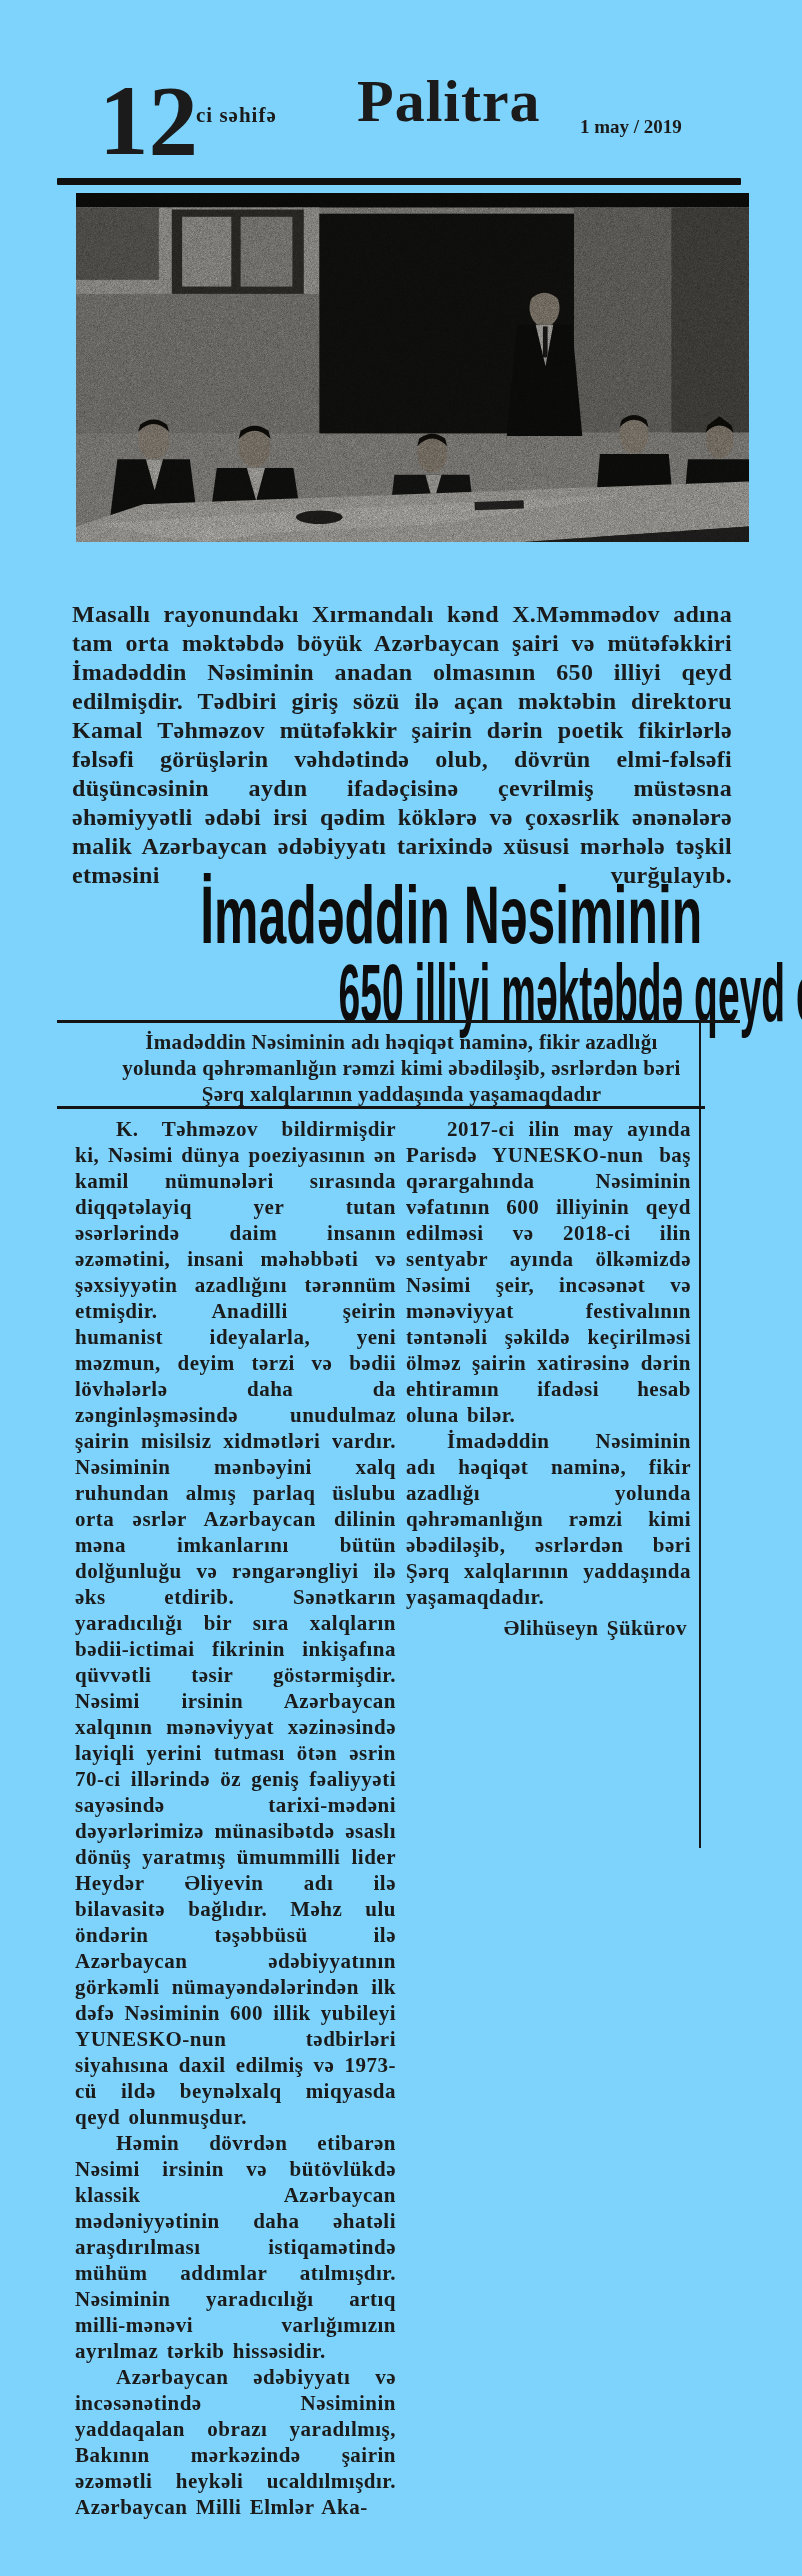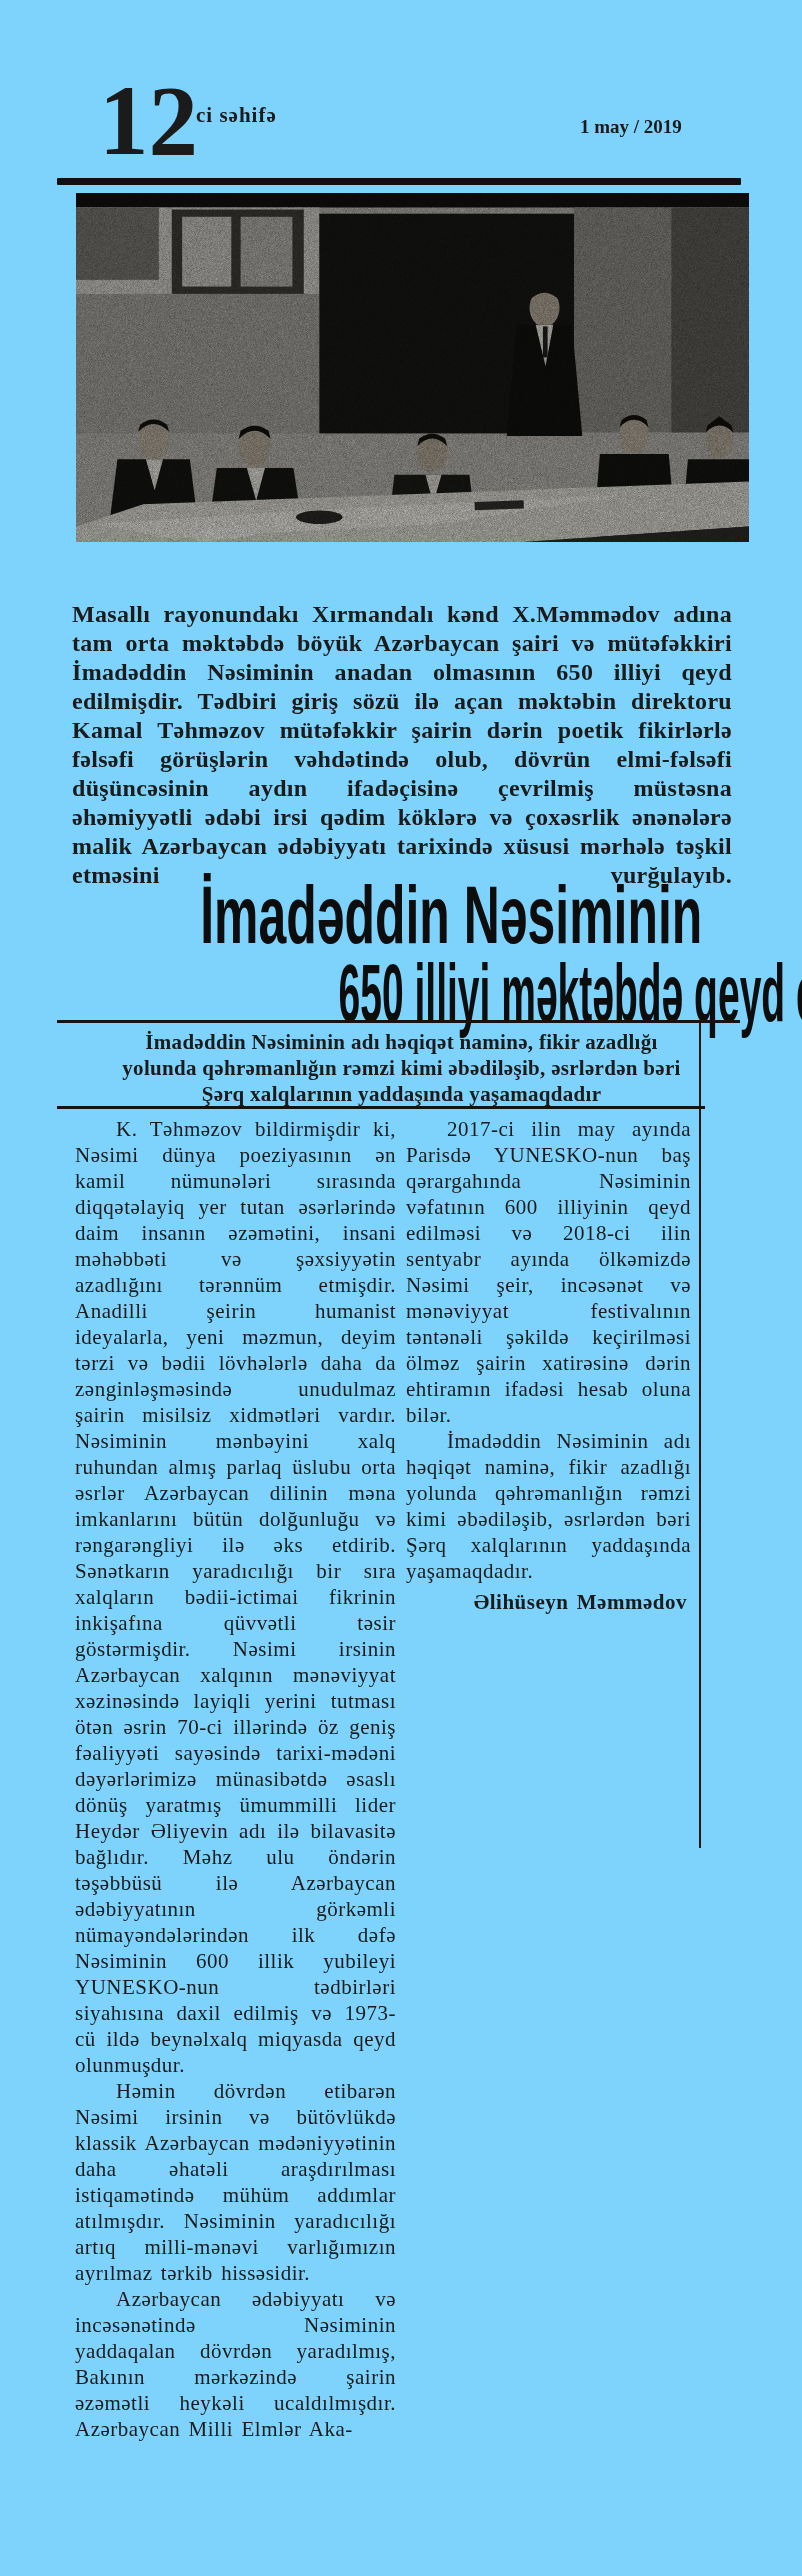--- a/index.html
+++ b/index.html
@@ -73,35 +73,36 @@
   }
   
   .col{
     position:absolute;top:1116px;
     font-size:21px;line-height:26px;
     text-align:justify;
     letter-spacing:0.5px;word-spacing:2.6px;
   }
   .col-left{left:75px;width:321px;}
   .col-right{left:406px;width:285px;}
-  .col p{margin:0;text-indent:41px;}
+  .col p{margin:0;text-indent:41px;font-weight:bold;}
   .col p.cont{text-indent:0;}
   .byline{
     display:block;margin-top:4.1px;padding-right:4.1px;
     font-weight:bold;text-align:right;text-indent:0;
     font-size:21px;line-height:29px;letter-spacing:0.5px;
   }
 </style>
 </head>
 <body>
 
 <div class="page">
 
   <div class="page-number">12</div>
   <div class="page-label">ci səhifə</div>
+  <div class="masthead">Palitra</div>
   <div class="issue-date">1 may / 2019</div>
   <div class="header-rule"></div>
 
   <figure class="photo" aria-label="school-event-photo">
     <svg viewBox="0 0 1300 675" preserveAspectRatio="none" aria-hidden="true">
       <defs>
         <filter id="grain" x="0" y="0" width="100%" height="100%">
           <feTurbulence type="fractalNoise" baseFrequency="0.8" numOctaves="2" stitchTiles="stitch"></feTurbulence>
           <feColorMatrix type="matrix" values="0 0 0 0 0  0 0 0 0 0  0 0 0 0 0  0.45 0.45 0.45 0 0"></feColorMatrix>
         </filter>
@@ -171,23 +172,23 @@
   </h1>
 
   <div class="subrule-top"></div>
   <p class="subheading" style="margin:0;">İmadəddin Nəsiminin adı həqiqət naminə, fikir azadlığı yolunda qəhrəmanlığın rəmzi kimi əbədiləşib, əsrlərdən bəri Şərq xalqlarının yaddaşında yaşamaqdadır</p>
   <div class="subrule-bottom"></div>
   <div class="v-rule"></div>
 
   <div class="col col-left">
       <p>K. Təhməzov bildirmişdir ki, Nəsimi dünya poeziyasının ən kamil nümunələri sırasında diqqətəlayiq yer tutan əsərlərində daim insanın əzəmətini, insani məhəbbəti və şəxsiyyətin azadlığını tərənnüm etmişdir. Anadilli şeirin humanist ideyalarla, yeni məzmun, deyim tərzi və bədii lövhələrlə daha da zənginləşməsində unudulmaz şairin misilsiz xidmətləri vardır. Nəsiminin mənbəyini xalq ruhundan almış parlaq üslubu orta əsrlər Azərbaycan dilinin məna imkanlarını bütün dolğunluğu və rəngarəngliyi ilə əks etdirib. Sənətkarın yaradıcılığı bir sıra xalqların bədii-ictimai fikrinin inkişafına qüvvətli təsir göstərmişdir. Nəsimi irsinin Azərbaycan xalqının mənəviyyat xəzinəsində layiqli yerini tutması ötən əsrin 70-ci illərində öz geniş fəaliyyəti sayəsində tarixi-mədəni dəyərlərimizə münasibətdə əsaslı dönüş yaratmış ümummilli lider Heydər Əliyevin adı ilə bilavasitə bağlıdır. Məhz ulu öndərin təşəbbüsü ilə Azərbaycan ədəbiyyatının görkəmli nümayəndələrindən ilk dəfə Nəsiminin 600 illik yubileyi YUNESKO-nun tədbirləri siyahısına daxil edilmiş və 1973-cü ildə beynəlxalq miqyasda qeyd olunmuşdur.</p>
       <p>Həmin dövrdən etibarən Nəsimi irsinin və bütövlükdə klassik Azərbaycan mədəniyyətinin daha əhatəli araşdırılması istiqamətində mühüm addımlar atılmışdır. Nəsiminin yaradıcılığı artıq milli-mənəvi varlığımızın ayrılmaz tərkib hissəsidir.</p>
-      <p>Azərbaycan ədəbiyyatı və incəsənətində Nəsiminin yaddaqalan dövrdən yaradılmış, Bakının mərkəzində şairin əzəmətli heykəli ucaldılmışdır. Azərbaycan Milli Elmlər Aka-</p>
+      <p>Azərbaycan ədəbiyyatı və incəsənətində Nəsiminin yaddaqalan obrazı yaradılmış, Bakının mərkəzində şairin əzəmətli heykəli ucaldılmışdır. Azərbaycan Milli Elmlər Aka-</p>
     </div>
 
   <div class="col col-right">
       <p>2017-ci ilin may ayında Parisdə YUNESKO-nun baş qərargahında Nəsiminin vəfatının 600 illiyinin qeyd edilməsi və 2018-ci ilin sentyabr ayında ölkəmizdə Nəsimi şeir, incəsənət və mənəviyyat festivalının təntənəli şəkildə keçirilməsi ölməz şairin xatirəsinə dərin ehtiramın ifadəsi hesab oluna bilər.</p>
       <p>İmadəddin Nəsiminin adı həqiqət naminə, fikir azadlığı yolunda qəhrəmanlığın rəmzi kimi əbədiləşib, əsrlərdən bəri Şərq xalqlarının yaddaşında yaşamaqdadır.</p>
-      <span class="byline">Əlihüseyn Məmmədov</span>
+      <span class="byline">Əlihüseyn Şükürov</span>
     </div>
 
 </div>
 
 
 </body></html>

